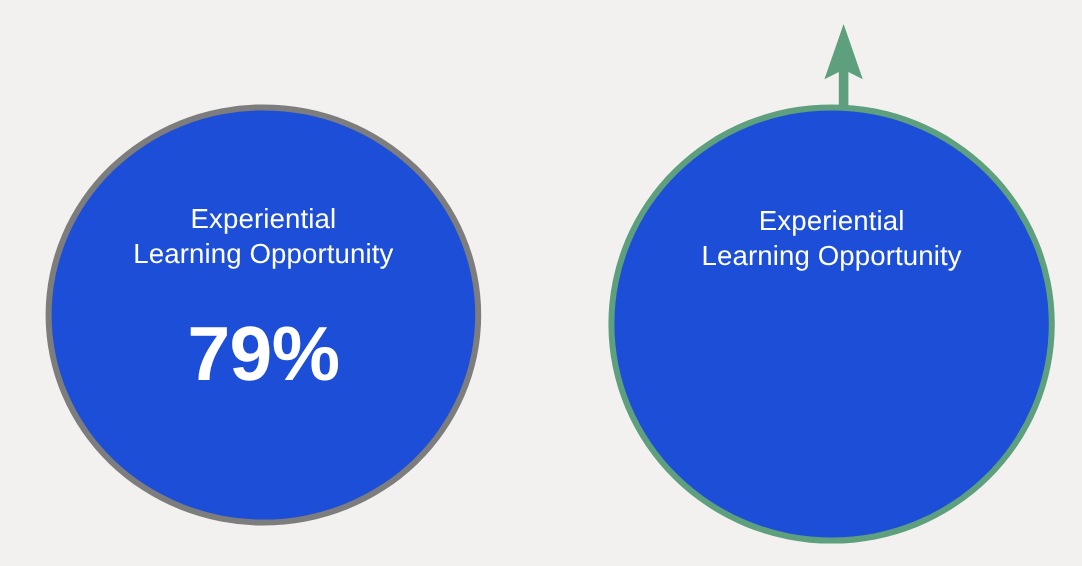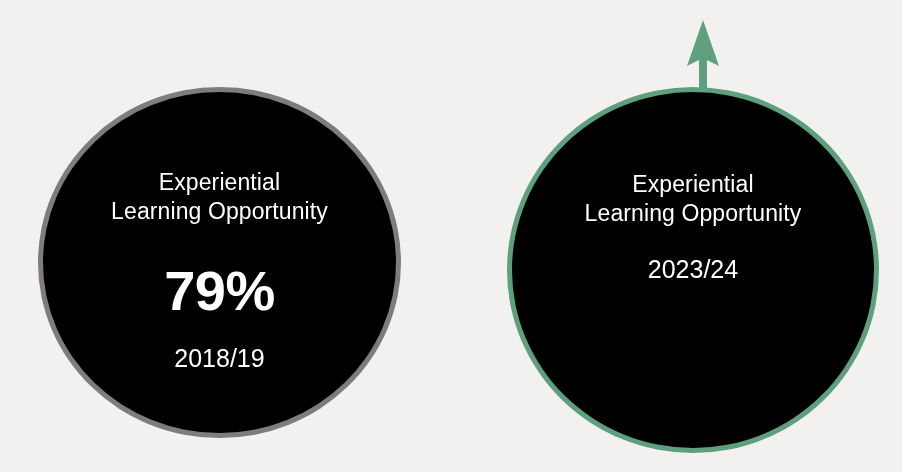--- a/index.html
+++ b/index.html
@@ -16,21 +16,21 @@
   .infographic {
     position: relative;
     width: 902px;
     height: 472px;
   }
 
   
   .stat-circle {
     position: absolute;
     border-radius: 50%;
-    background: #000000;
+    background: #1d4ed8;
     box-sizing: border-box;
     display: flex;
     flex-direction: column;
     align-items: center;
     justify-content: flex-start;
     text-align: center;
     color: #ffffff;
   }
   .stat-circle--baseline {
     left: 38px;
@@ -56,21 +56,21 @@
     color: #ffffff;
   }
   .stat-circle--baseline .stat-label {
     margin-top: 76px;
   }
   .stat-circle--target .stat-label {
     margin-top: 78px;
   }
 
   .stat-value {
-    font-size: 56px;
+    font-size: 64px;
     font-weight: 700;
     line-height: 1;
     letter-spacing: -0.5px;
     color: #ffffff;
   }
   .stat-circle--baseline .stat-value {
     margin-top: 36px;
   }
   .stat-circle--target .stat-value {
     margin-top: 38px;
@@ -100,28 +100,26 @@
 </style>
 </head>
 <body>
 
 <div class="infographic">
 
   <div class="stat-circle stat-circle--baseline">
     <div class="stat-label">Experiential
 Learning Opportunity</div>
     <div class="stat-value">79%</div>
-    <div class="stat-period">2018/19</div>
   </div>
 
   <div class="growth-arrow">
     <svg width="38" height="80" viewBox="0 0 38 80" xmlns="http://www.w3.org/2000/svg">
       <polygon points="19,2 35,48 23,42 23,80 15,80 15,42 3,48" fill="#5ea07d"></polygon>
     </svg>
   </div>
 
   <div class="stat-circle stat-circle--target">
     <div class="stat-label">Experiential
 Learning Opportunity</div>
-    <div class="stat-period">2023/24</div>
   </div>
 
 </div>
 
 </body></html>

